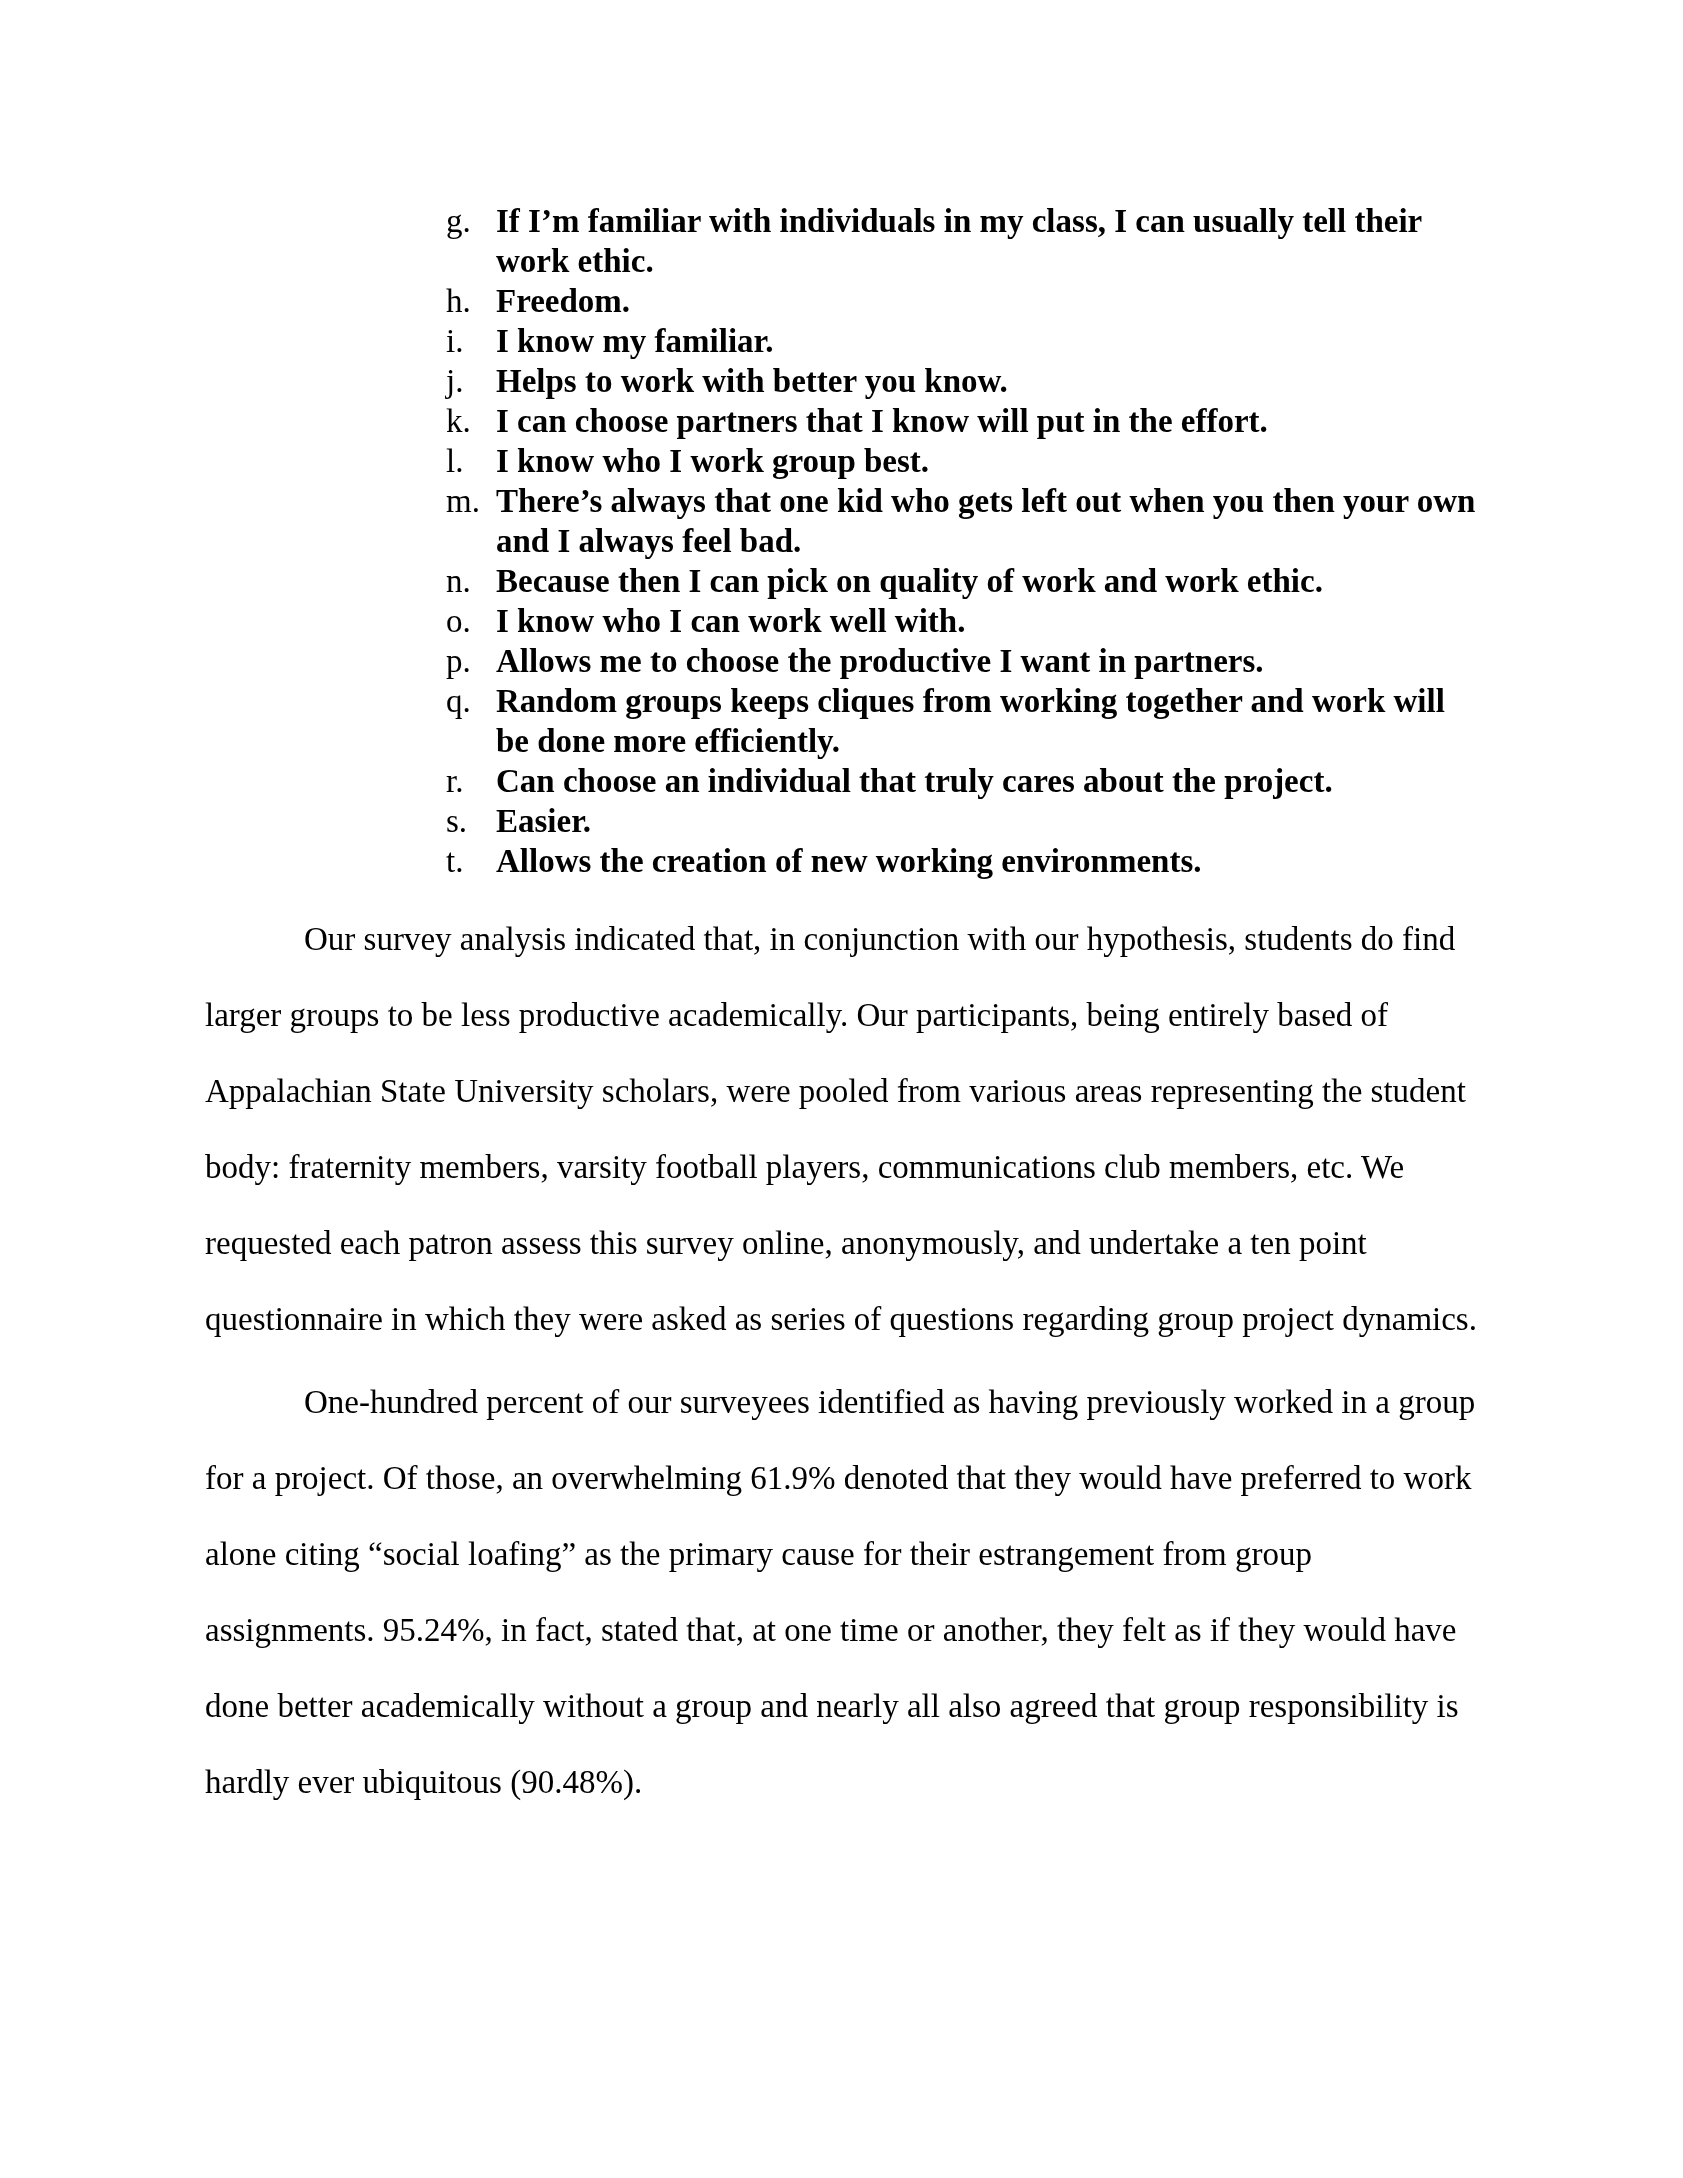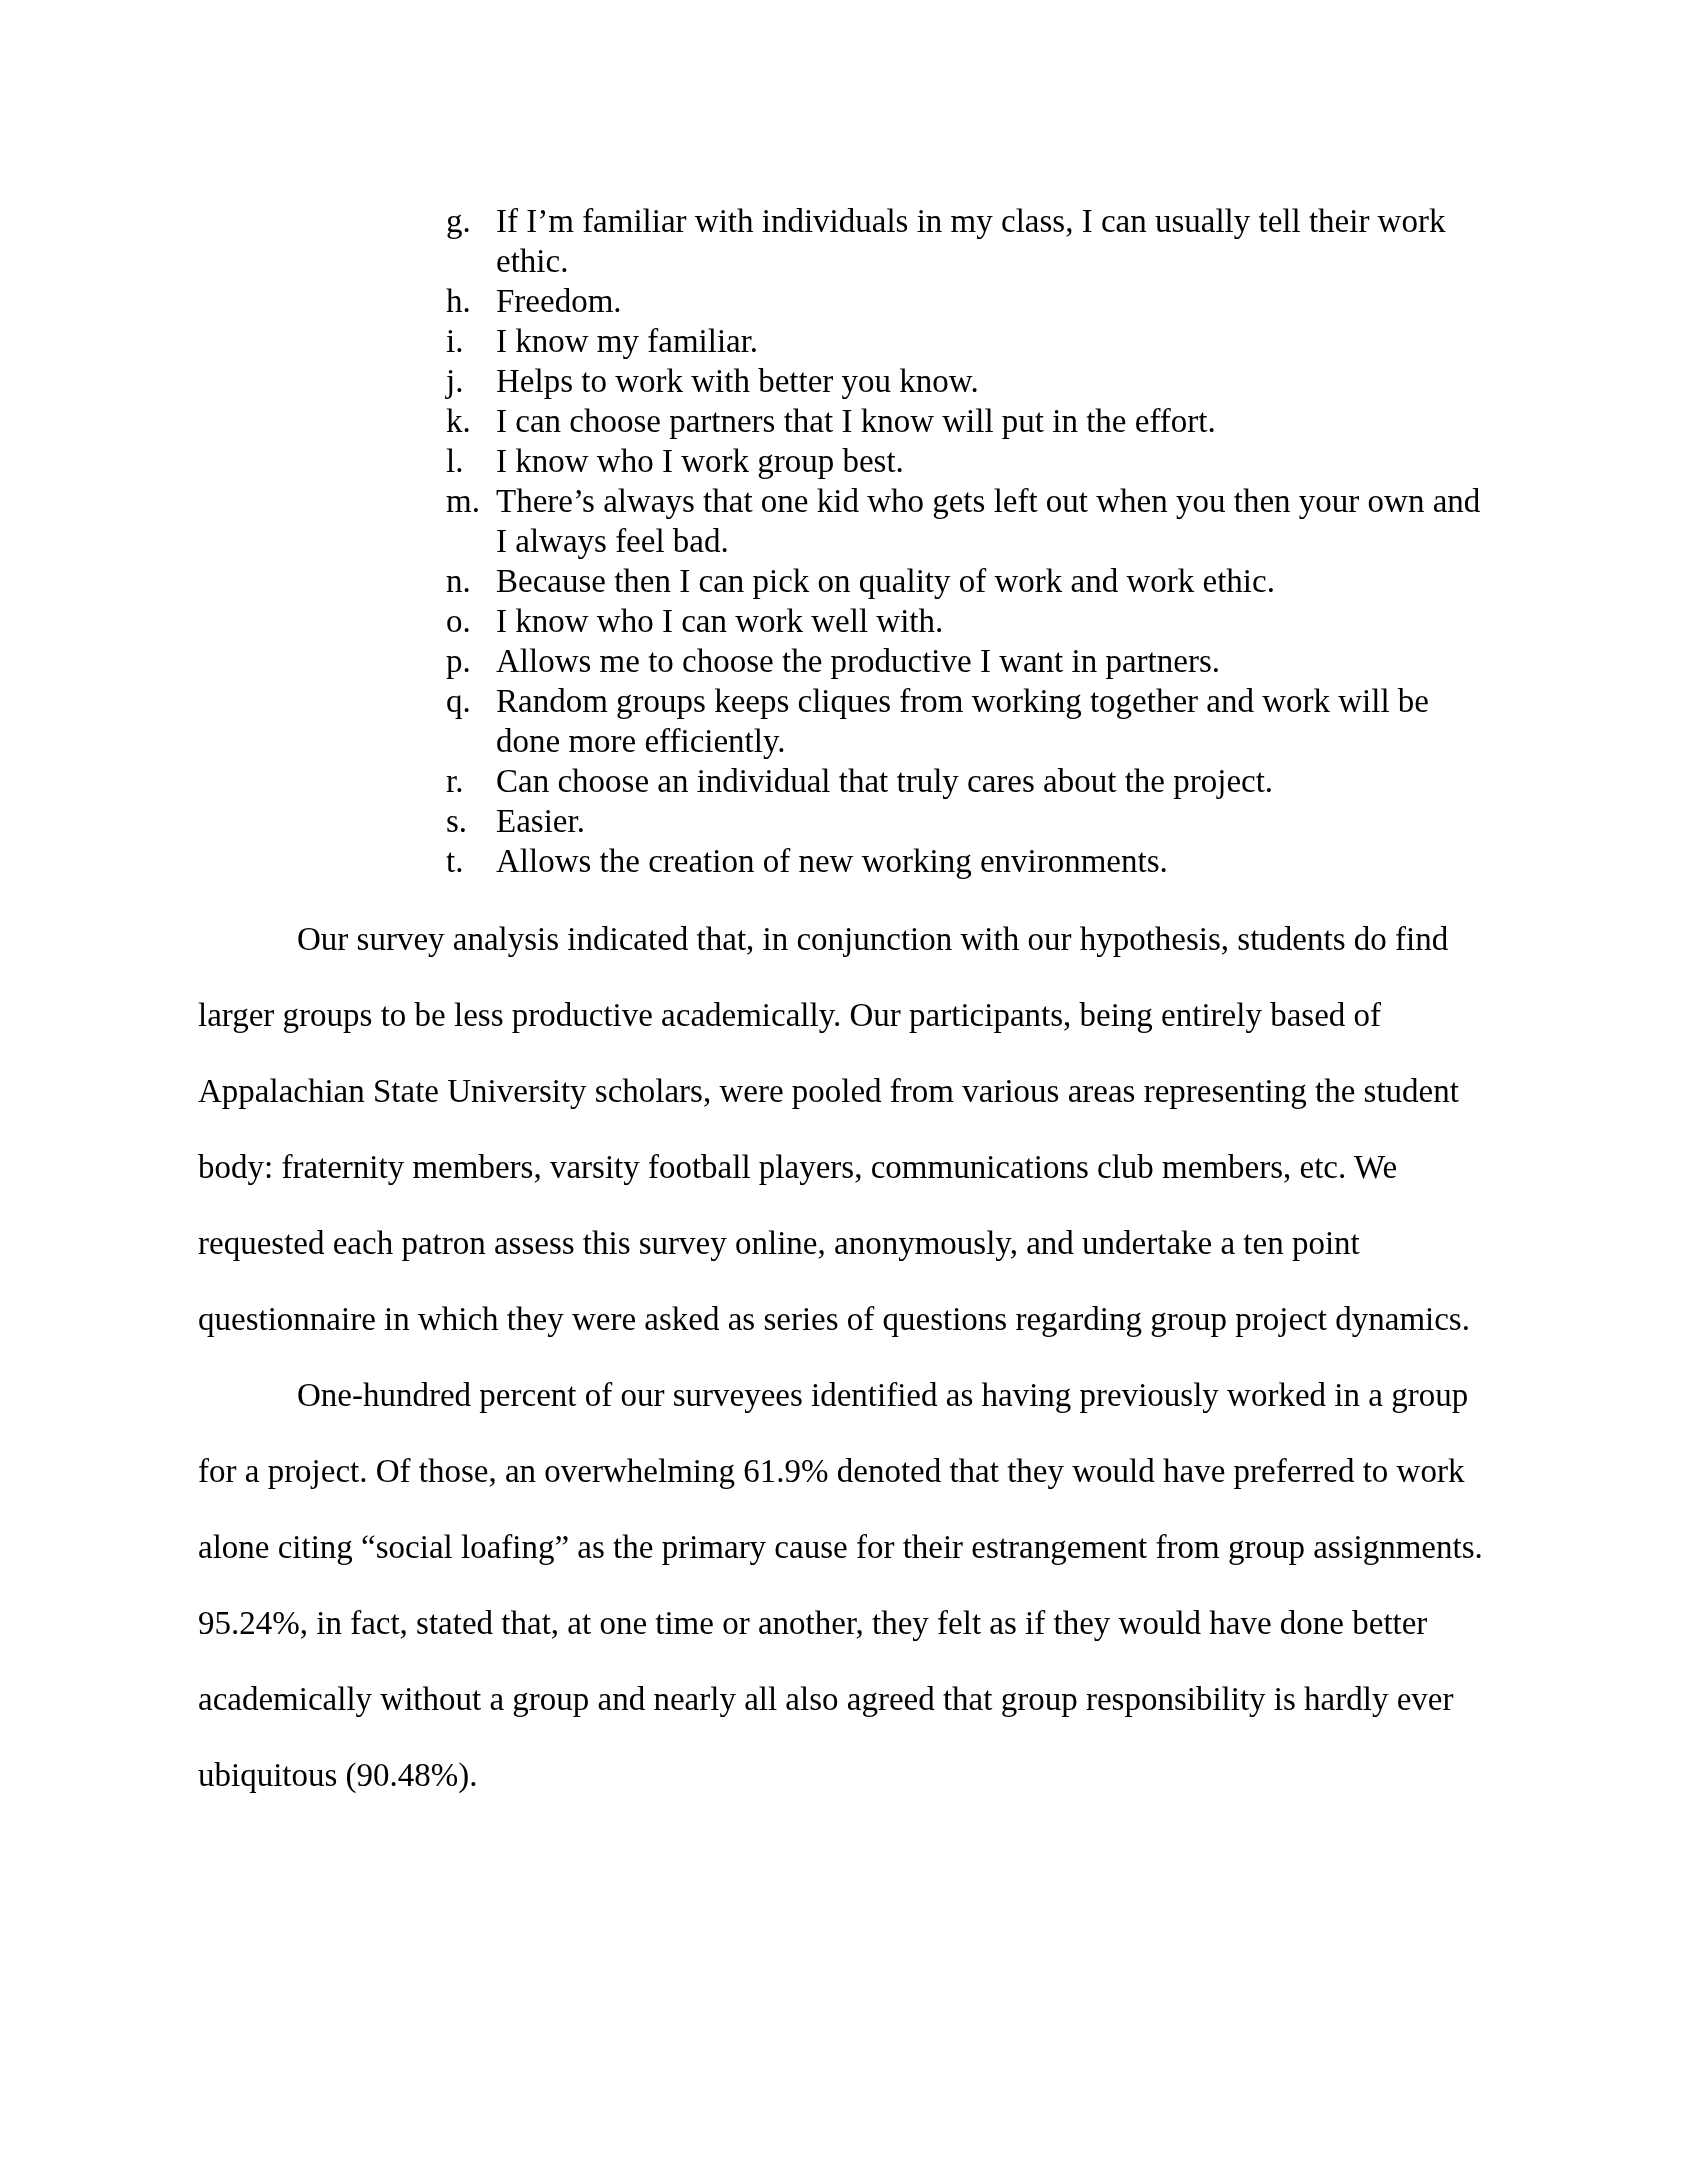--- a/index.html
+++ b/index.html
@@ -30,23 +30,24 @@
   }
   .list-row {
     display: flex;
     line-height: 40px;
   }
   .list-marker {
     flex: 0 0 50px; 
   }
   .list-text {
     flex: 1 1 auto;
+    font-weight: bold;
   }
   .body-para {
-    margin: 0;
+    margin: 7px;
     line-height: 76px;   
     text-indent: 99px;  
     text-align: left;
   }
   .body-para.first {
     margin-top: 20px;
   }
 </style>
 </head>
 <body>

